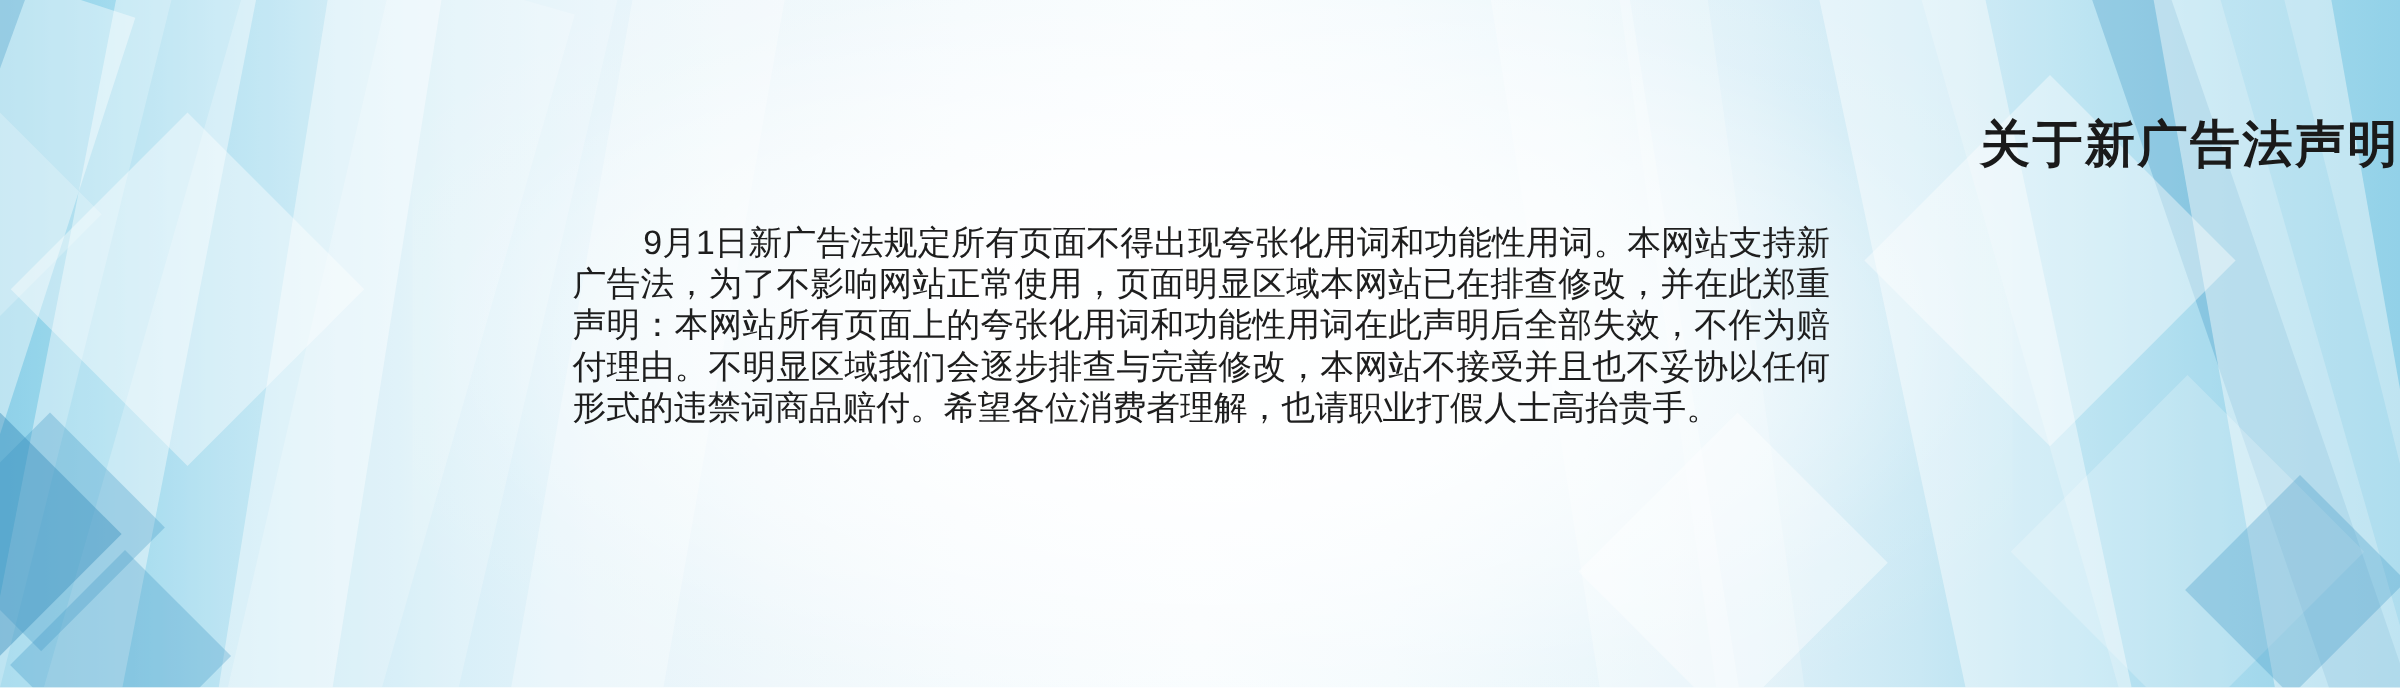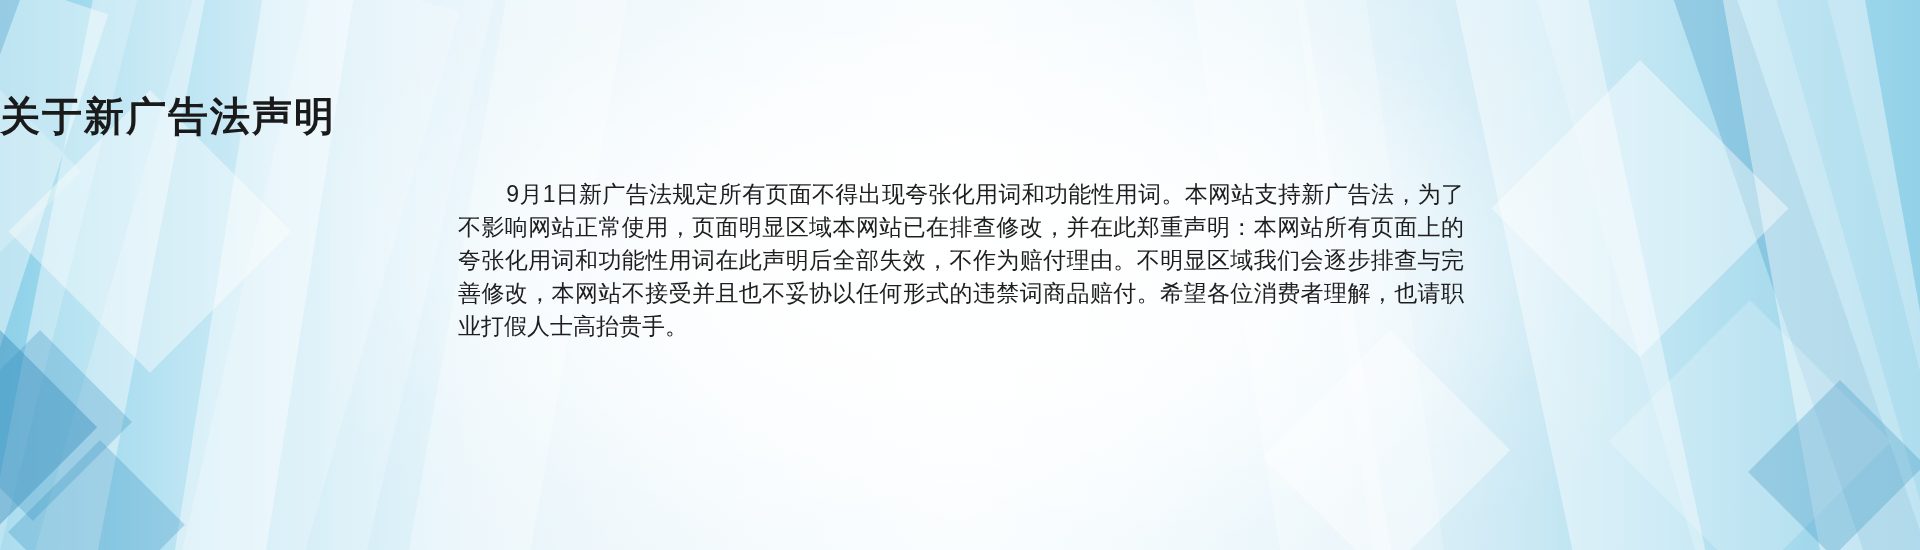--- a/index.html
+++ b/index.html
@@ -68,33 +68,33 @@
     left: 0;
     top: 0;
     width: 1920px;
     height: 550px;
   }
   #title {
     position: absolute;
     left: 0;
     top: 92px;
     width: 1920px;
-    text-align: left;
+    text-align: right;
     font-size: 40px;
     font-weight: bold;
     color: #1a1a1a;
     letter-spacing: 2px;
     line-height: 1.2;
   }
   #body-text {
     position: absolute;
     left: 458px;
     top: 178px;
     width: 1006px;
-    font-size: 23px;
+    font-size: 27px;
     line-height: 33px;
     color: #1e1e1e;
     text-align: justify;
     text-justify: inter-ideograph;
   }
   #body-text p {
     margin: 0;
   }
   #para-main {
     text-indent: 2.1em;

